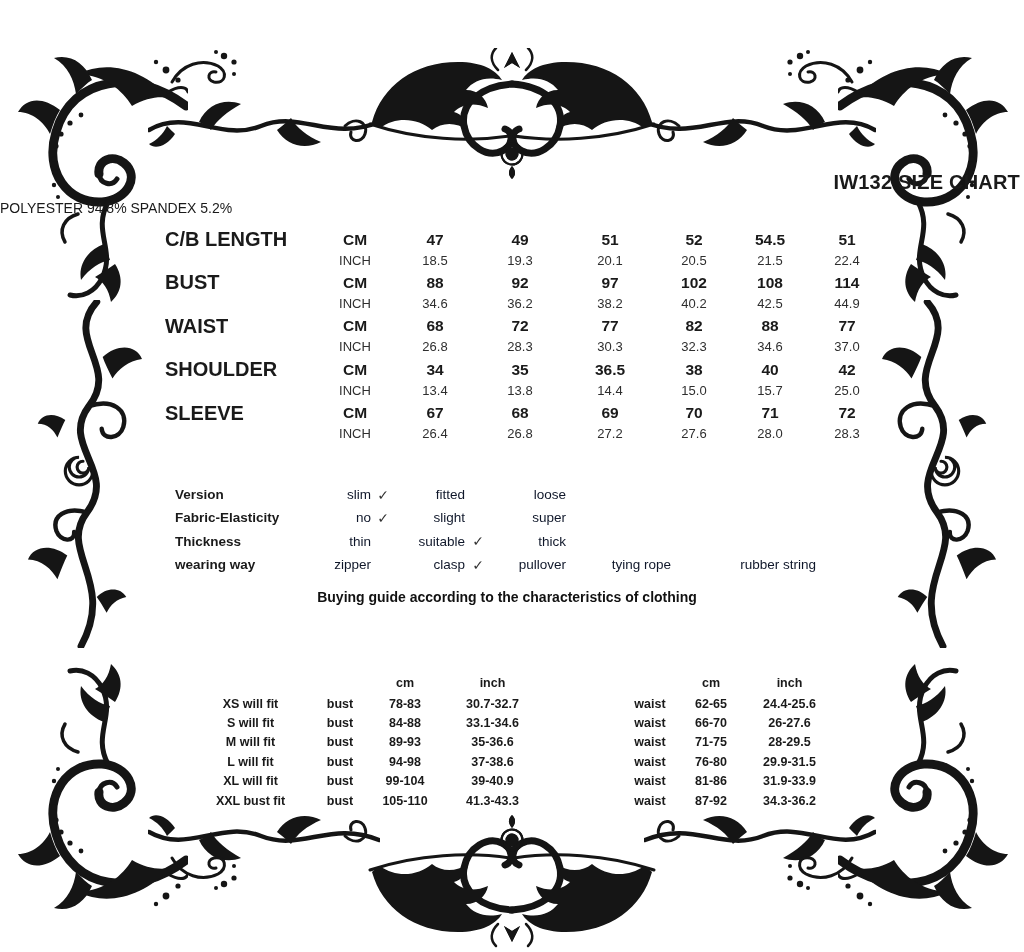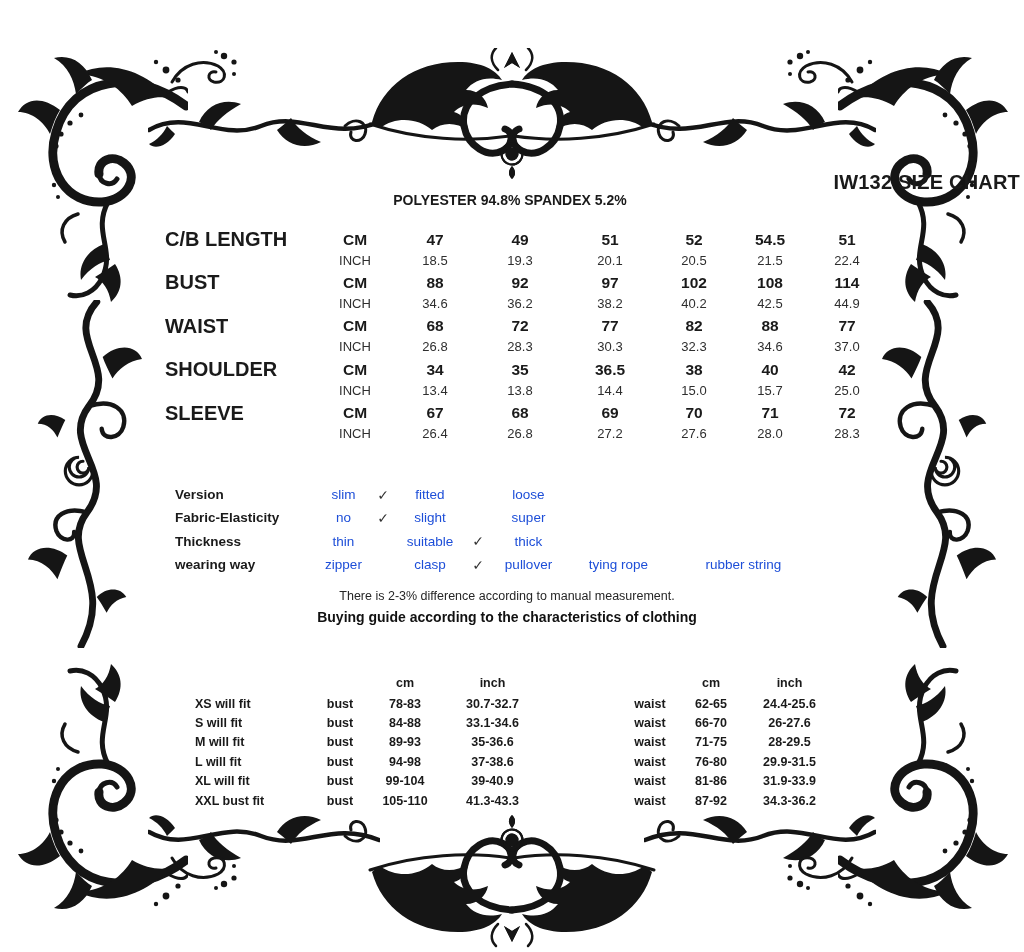--- a/index.html
+++ b/index.html
@@ -10,48 +10,48 @@
     -webkit-font-smoothing:antialiased;
   }
   
   .orn{position:absolute;pointer-events:none}
   .flipx{transform:scaleX(-1)}
   .flipy{transform:scaleY(-1)}
   .flipxy{transform:scale(-1,-1)}
   
   .title{position:absolute;top:171px;left:0;width:1020px;text-align:right;
          font-size:20px;font-weight:bold;letter-spacing:.2px}
-  .subtitle{position:absolute;top:192px;left:0;width:1020px;text-align:center;
-         font-size:14px;font-weight:bold}
+  .subtitle{position:absolute;top:200px;left:0;width:1020px;text-align:left;
+         font-size:14px;font-weight:normal}
   
   .size-table{position:absolute;left:165px;top:228px;width:722px}
   .tr{display:grid;grid-template-columns:150px 80px 80px 90px 90px 78px 74px 80px;align-items:center}
   .tr.head{height:23px;font-weight:bold;font-size:16px}
   .tr.cmrow{height:21px;font-weight:bold;font-size:15.5px}
   .tr.inchrow{height:22.4px;font-weight:normal;font-size:13px;color:#2e2e2e}
   .c{text-align:center;white-space:nowrap}
   .c.lab{text-align:left;font-weight:bold;font-size:20px;color:#1a1a1a}
   .tr.head .c.lab{font-size:16px}
   
   .attrs{position:absolute;left:175px;top:483px}
   .attr-row{display:grid;grid-template-columns:141px 55px 24px 70px 26px 75px 105px 145px;
             height:23.3px;align-items:center;font-size:13.5px}
   .attr-row .alab{font-weight:bold;padding-right:14px;white-space:nowrap}
-  .attr-row .acell{text-align:center;white-space:nowrap;color:#1d4ed8}
+  .attr-row .acell{text-align:right;white-space:nowrap;color:#0f172a}
   .attr-row .chk{text-align:center;font-size:14px;color:#333}
   
   .notes{position:absolute;top:587px;left:0;width:1014px;text-align:center;color:#262626}
   .notes .nline{height:19.7px;line-height:19.7px;font-size:12.5px}
   .notes .nhead{height:20px;line-height:20px;font-size:14px;font-weight:bold;color:#111}
   
   .guide{position:absolute;left:195px;top:672px;font-weight:bold}
   .g-row{display:grid;grid-template-columns:115px 60px 70px 105px 75px 60px 62px 95px;
          align-items:center;height:19.4px;font-size:12.5px}
   .g-row.g-head{height:22px}
-  .g-row .gfit{text-align:left;padding-right:4px;white-space:nowrap}
+  .g-row .gfit{text-align:center;padding-right:4px;white-space:nowrap}
   .g-row .gc{text-align:center;white-space:nowrap}
 </style>
 </head>
 <body>
 
 <svg width="0" height="0" style="position:absolute" aria-hidden="true">
   <defs>
     <symbol id="sym-corner" viewBox="0 0 170 250" overflow="visible">
       <g fill="none" stroke="#151515" stroke-linecap="round">
         <path d="M168,54 C118,16 54,24 38,80 C26,120 50,152 84,150 C110,148 122,124 106,111 C95,102 79,108 81,122" stroke-width="9"></path>
@@ -341,21 +341,20 @@
     <div class="chk"></div>
     <div class="acell">clasp</div>
     <div class="chk">✓</div>
     <div class="acell">pullover</div>
     <div class="acell">tying rope</div>
     <div class="acell">rubber string</div>
   </div>
 </div>
 
 <div class="notes">
-  <div class="nline">There is 2-3% difference according to manual measurement.</div>
   <div class="nhead">Buying guide according to the characteristics of clothing</div>
 </div>
 
 <div class="guide">
   <div class="g-row g-head">
     <div class="gfit"></div>
     <div class="gc"></div>
     <div class="gc">cm</div>
     <div class="gc">inch</div>
     <div class="gc"></div>

